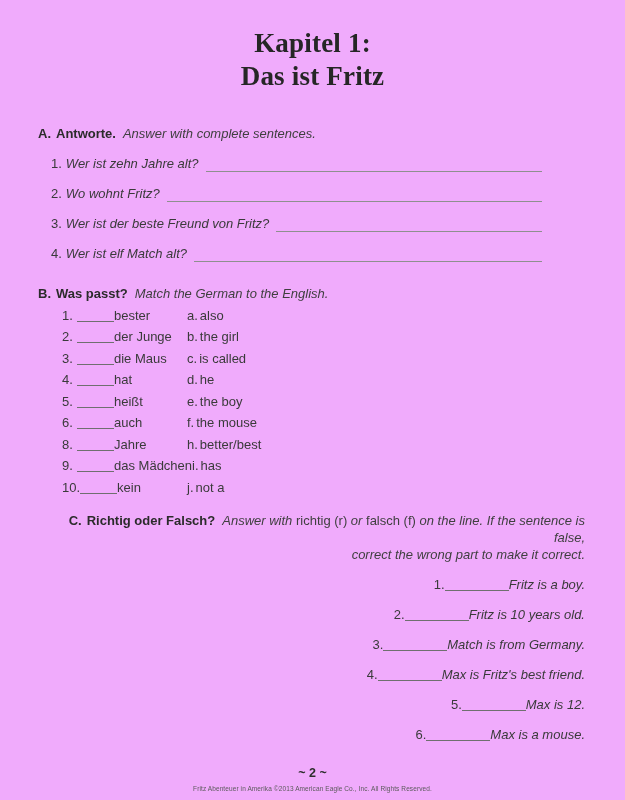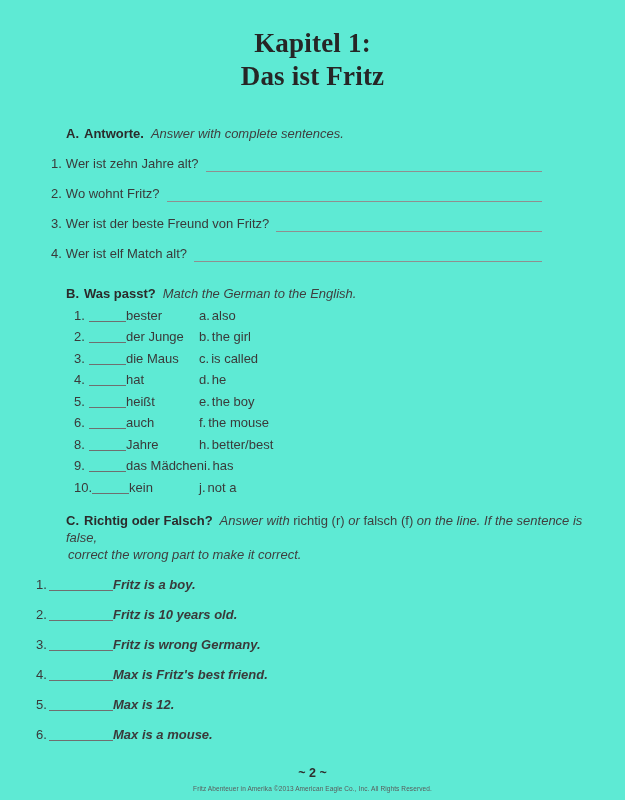--- a/index.html
+++ b/index.html
@@ -1,105 +1,105 @@
 <!DOCTYPE html>
 <html><head>
 <meta charset="utf-8">
 <style>
   html,body{margin:0;padding:0;background:#e8e8e8;}
   .page{
     position:relative;
     width:625px;height:800px;
     margin:0 auto;
-    background:#5eead4;
+    background:#f0abfc;
     font-family:"Liberation Sans", sans-serif;
     font-size:13px;
     color:#3a3a3a;
     overflow:hidden;
   }
   
   .title-block{
     padding-top:27px;
     text-align:center;
     font-family:"Liberation Serif", serif;
     font-weight:bold;
     font-size:27px;
     line-height:33px;
     color:#262626;
     letter-spacing:0.2px;
   }
   
   .section{margin-left:38px;margin-right:83px;}
-  .sec-header{line-height:17px;margin-left:28px;}
+  .sec-header{line-height:17px;}
   .sec-label{font-weight:bold;color:#2b2b2b;margin-right:5px;}
   .sec-heading{font-weight:bold;color:#2b2b2b;margin-right:7px;}
   .sec-instr{font-style:italic;color:#3f3f3f;}
   .upright{font-style:normal;}
   
   .section-a{margin-top:32px;}
   .qa-row{
     display:flex;
     align-items:flex-end;
     margin-top:14px;
     margin-left:13px;
     line-height:16px;
   }
   .qa-row:first-of-type{margin-top:5px;}
   .q-num{flex:0 0 auto;margin-right:4px;}
-  .q-text{flex:0 0 auto;white-space:nowrap;}
+  .q-text{flex:0 0 auto;white-space:nowrap;font-style:italic;}
   .answer-line{
     flex:1 1 auto;
     margin-left:7px;
     border-bottom:1.3px solid #8f8f8f;
     height:2px;
   }
   
   .section-b{margin-top:23px;}
   .match-row{
     display:flex;
     align-items:baseline;
     margin-top:5.5px;
-    margin-left:36px;
+    margin-left:24px;
     line-height:16px;
   }
   .match-row:first-of-type{margin-top:17px;}
   .m-left{flex:0 0 auto;min-width:125px;white-space:nowrap;}
   .m-num{display:inline-block;min-width:15px;}
   .m-blank{
     display:inline-block;
     width:37px;
     border-bottom:1.3px solid #6f6f6f;
     height:13px;
     vertical-align:baseline;
     margin-bottom:-2px;
   }
   .m-german{white-space:nowrap;}
   .m-right{flex:0 0 auto;white-space:nowrap;}
   .m-letter{display:inline-block;margin-right:2px;}
   .m-english{}
   
-  .section-c{margin-top:16px;margin-right:40px;}
+  .section-c{margin-top:16px;margin-right:40px;text-align:right;}
   .sec-c-line2{margin-left:30px;font-style:italic;line-height:17px;color:#3f3f3f;}
   .tf-row{
     margin-top:14px;
     margin-left:-2px;
     line-height:16px;
     white-space:nowrap;
   }
   .tf-row:first-of-type{margin-top:13px;}
   .c-num{display:inline-block;min-width:13px;}
   .c-blank{
     display:inline-block;
     width:64px;
     border-bottom:1.3px solid #6f6f6f;
     height:13px;
     vertical-align:baseline;
     margin-bottom:-2px;
   }
-  .c-text{font-style:italic;font-weight:bold;}
+  .c-text{font-style:italic;}
   
   .footer{
     position:absolute;
     left:0;right:0;
     bottom:8px;
     text-align:center;
   }
   .page-number{
     font-weight:bold;
     font-size:12.5px;
@@ -199,21 +199,21 @@
     </div>
     <div class="sec-c-line2">correct the wrong part to make it correct.</div>
 
     <div class="tf-row">
       <span class="c-num">1.</span><span class="c-blank"></span><span class="c-text">Fritz is a boy.</span>
     </div>
     <div class="tf-row">
       <span class="c-num">2.</span><span class="c-blank"></span><span class="c-text">Fritz is 10 years old.</span>
     </div>
     <div class="tf-row">
-      <span class="c-num">3.</span><span class="c-blank"></span><span class="c-text">Fritz is wrong Germany.</span>
+      <span class="c-num">3.</span><span class="c-blank"></span><span class="c-text">Match is from Germany.</span>
     </div>
     <div class="tf-row">
       <span class="c-num">4.</span><span class="c-blank"></span><span class="c-text">Max is Fritz's best friend.</span>
     </div>
     <div class="tf-row">
       <span class="c-num">5.</span><span class="c-blank"></span><span class="c-text">Max is 12.</span>
     </div>
     <div class="tf-row">
       <span class="c-num">6.</span><span class="c-blank"></span><span class="c-text">Max is a mouse.</span>
     </div>

